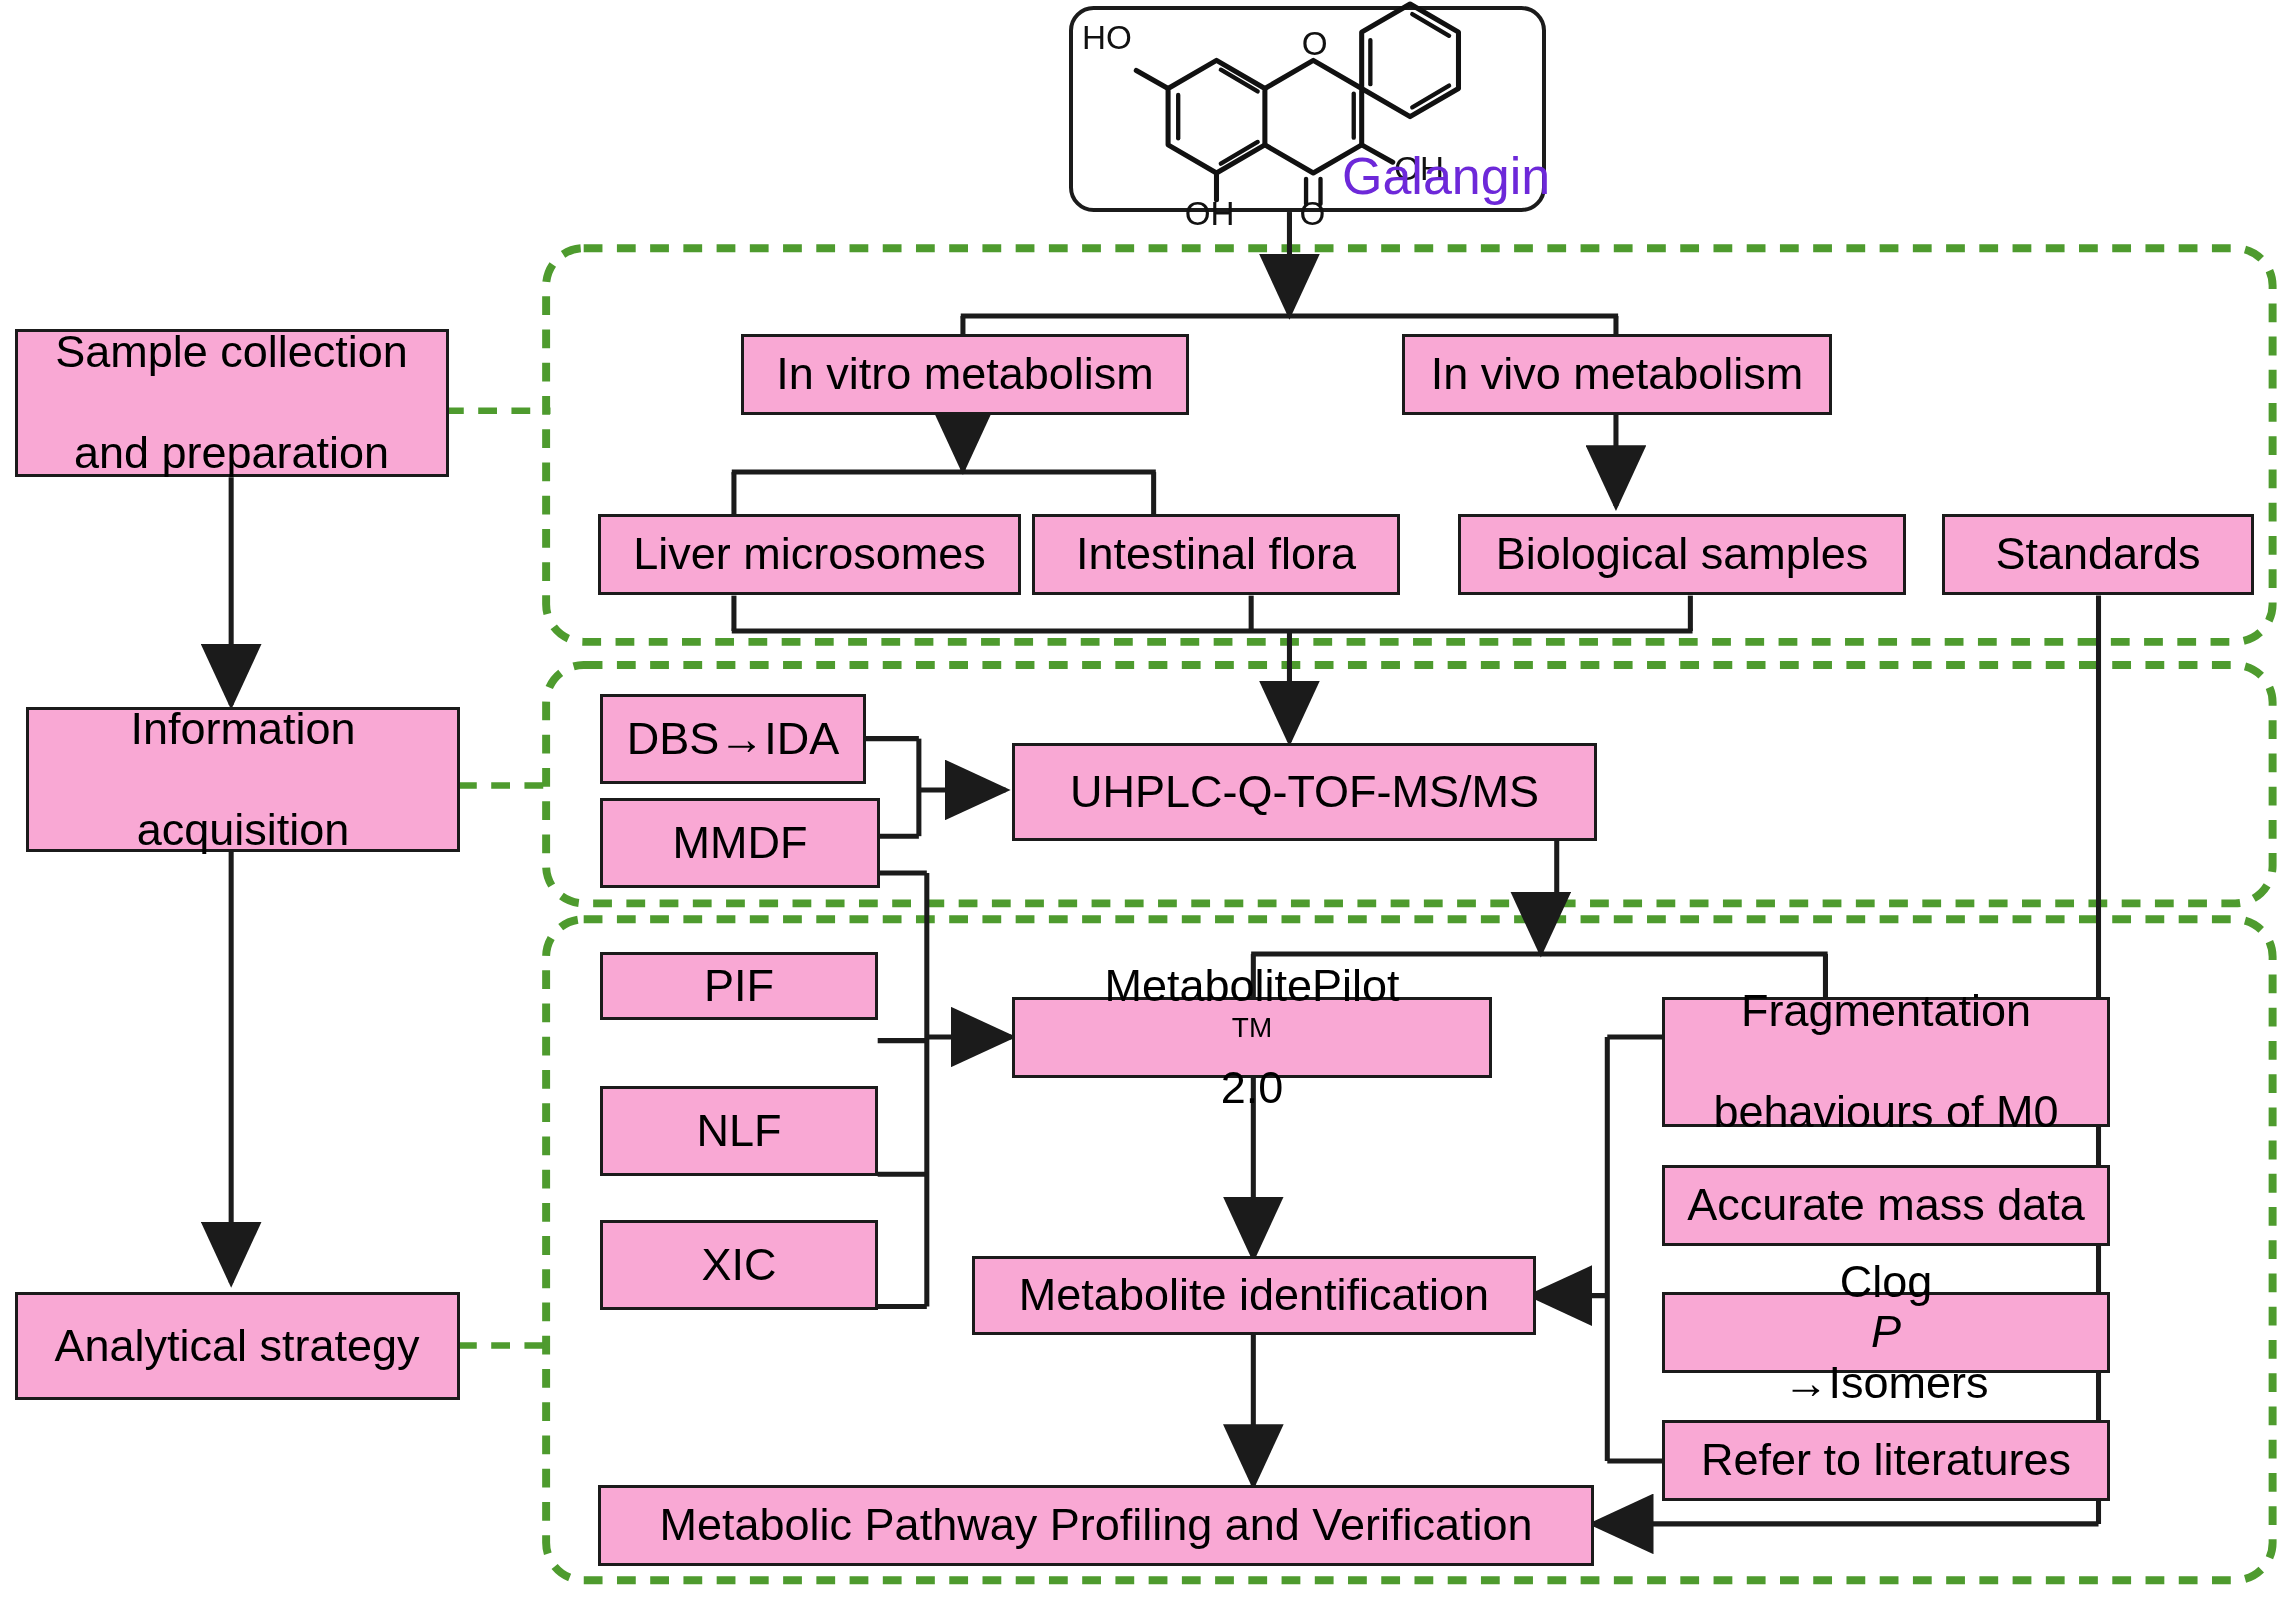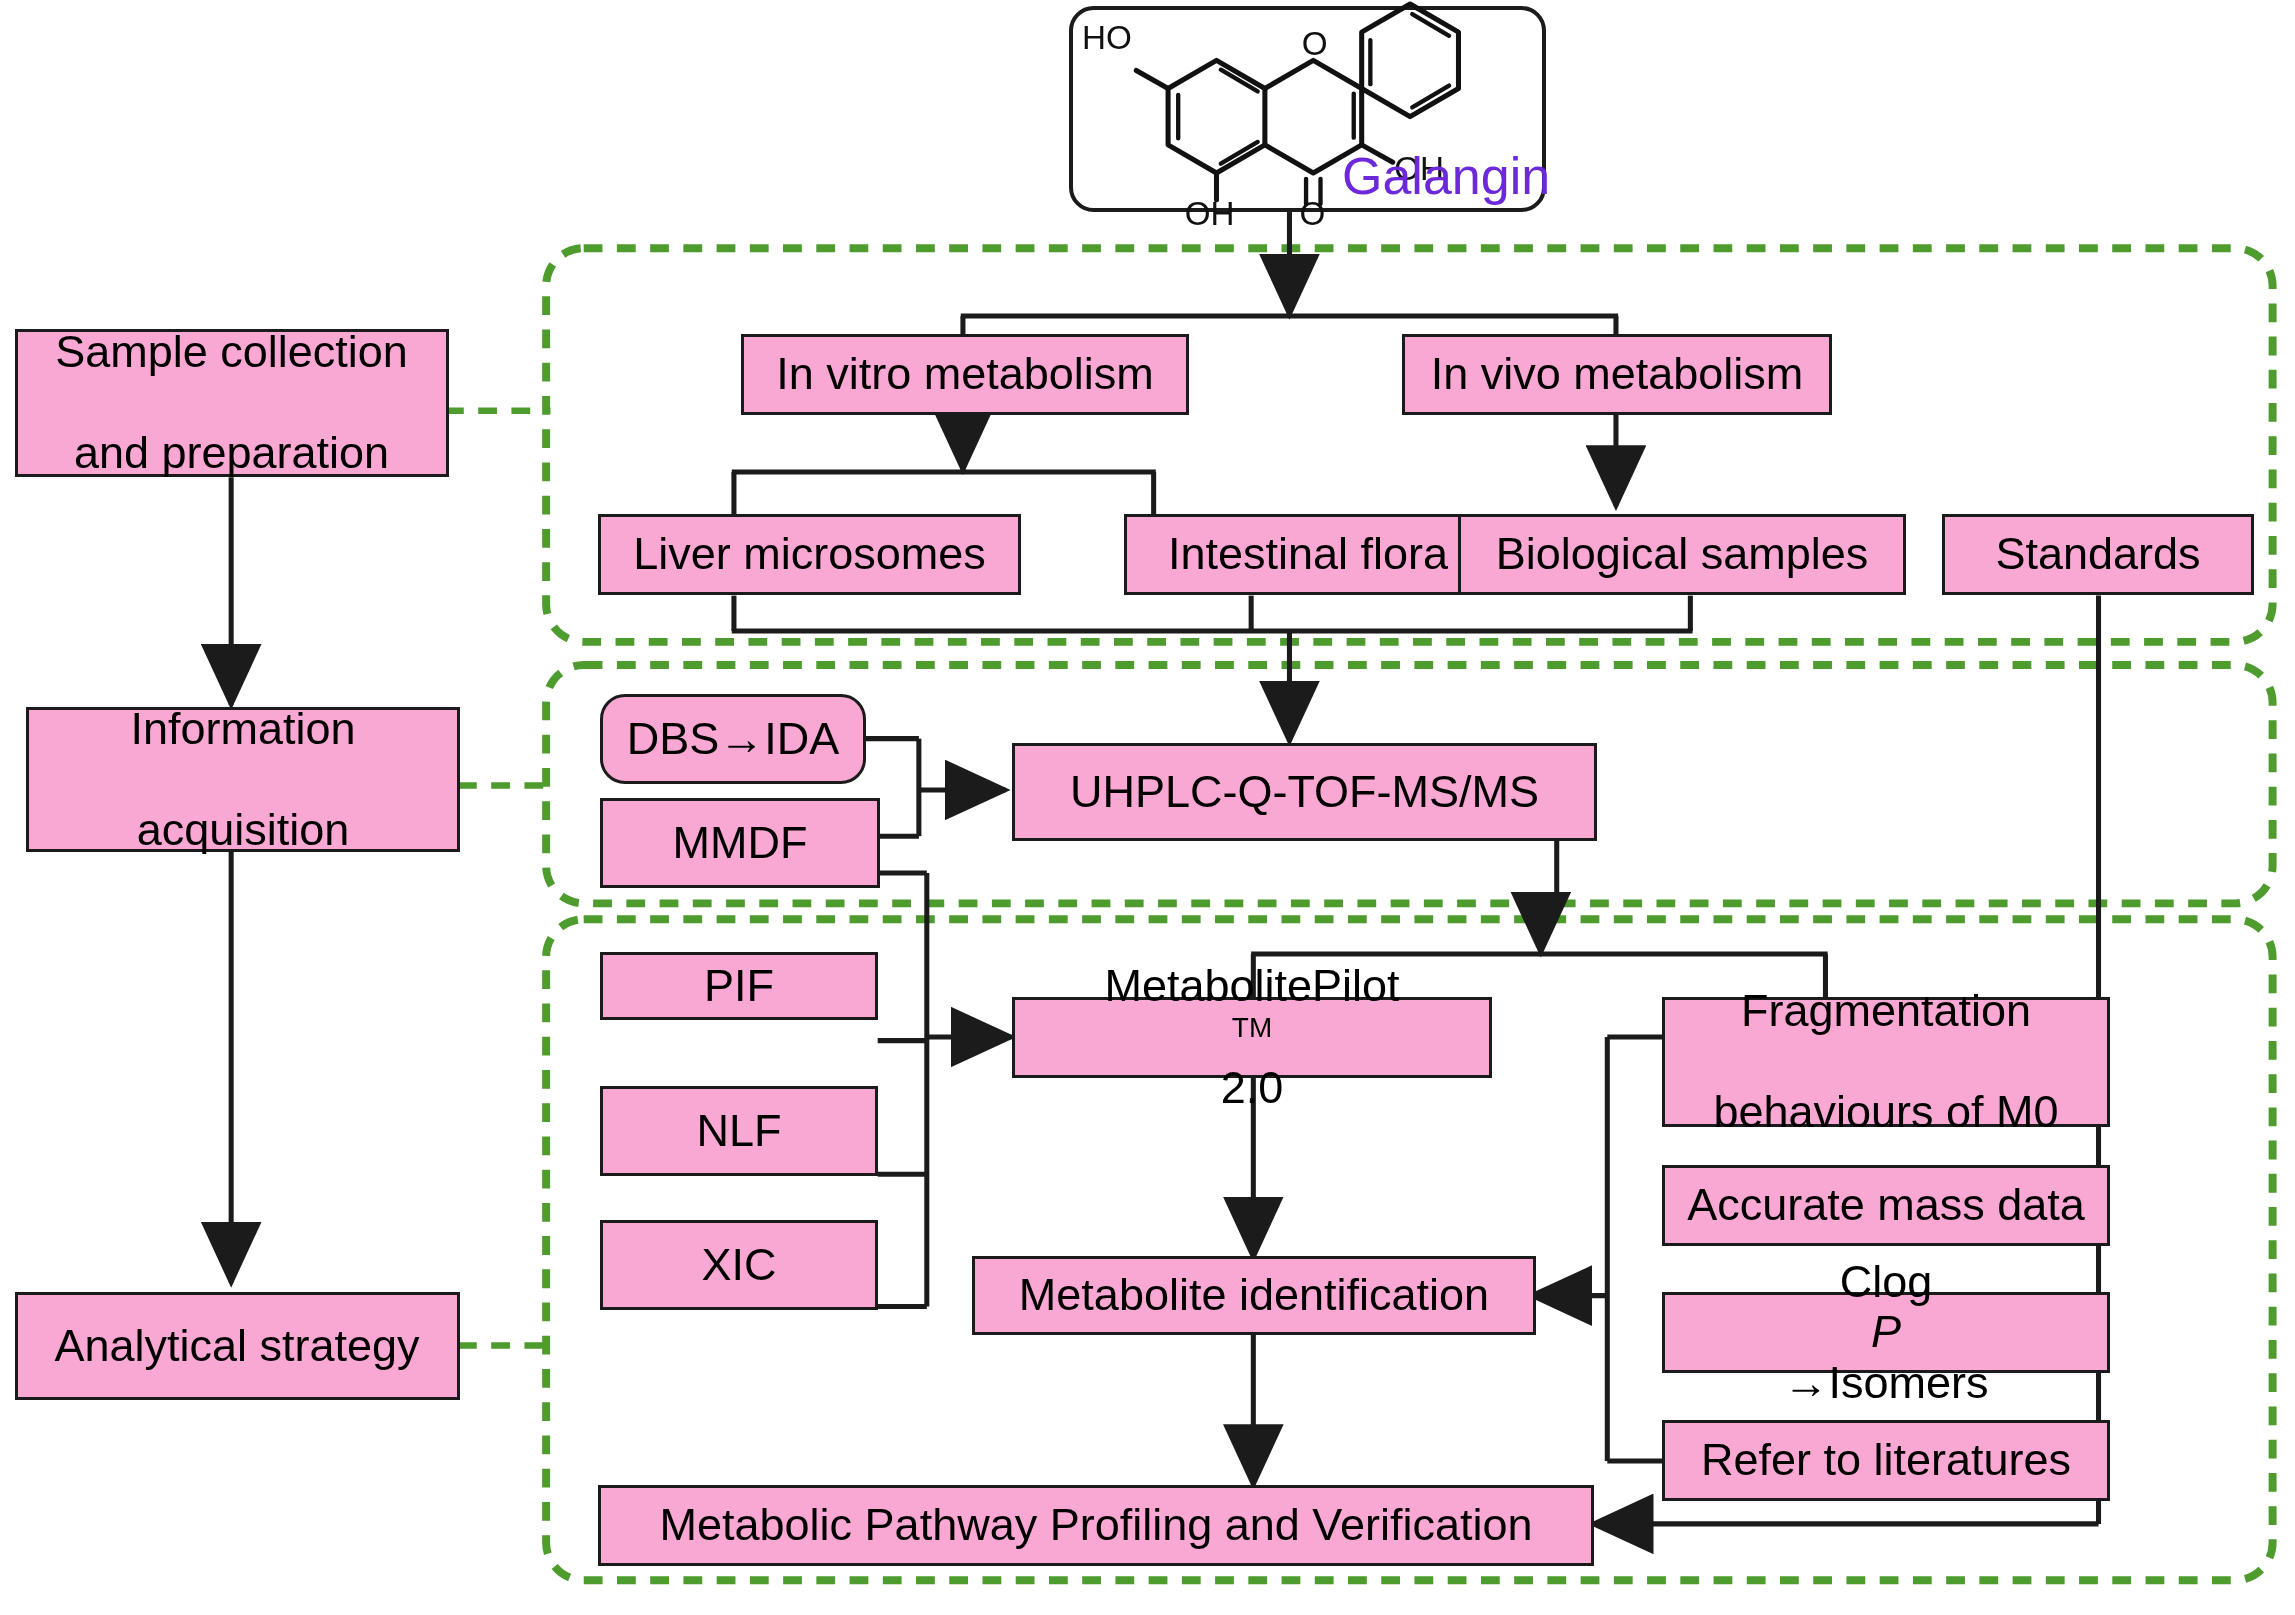--- a/index.html
+++ b/index.html
@@ -191,33 +191,33 @@
   </div>
 
   <div class="node flow-node" style="left:741px; top:334px; width:448px; height:81px;">
     <span>In vitro metabolism</span>
   </div>
 
   <div class="node flow-node" style="left:598px; top:514px; width:423px; height:81px;">
     <span>Liver microsomes</span>
   </div>
 
-  <div class="node flow-node" style="left:1124px; top:514px; width:368px; height:81px;">
+  <div class="node flow-node" style="left:1032px; top:514px; width:368px; height:81px;">
     <span>Intestinal flora</span>
   </div>
 
   <div class="node flow-node" style="left:1458px; top:514px; width:448px; height:81px;">
     <span>Biological samples</span>
   </div>
 
   <div class="node flow-node" style="left:1942px; top:514px; width:312px; height:81px;">
     <span>Standards</span>
   </div>
 
-  <div class="node small-node" style="left:600px; top:694px; width:266px; height:90px;border-radius:25px;">
+  <div class="node small-node" style="left:600px; top:694px; width:266px; height:90px;">
     <span>DBS→IDA</span>
   </div>
 
   <div class="node small-node" style="left:600px; top:798px; width:280px; height:90px;">
     <span>MMDF</span>
   </div>
 
   <div class="node flow-node" style="left:1012px; top:743px; width:585px; height:98px;">
     <span>UHPLC-Q-TOF-MS/MS</span>
   </div>

